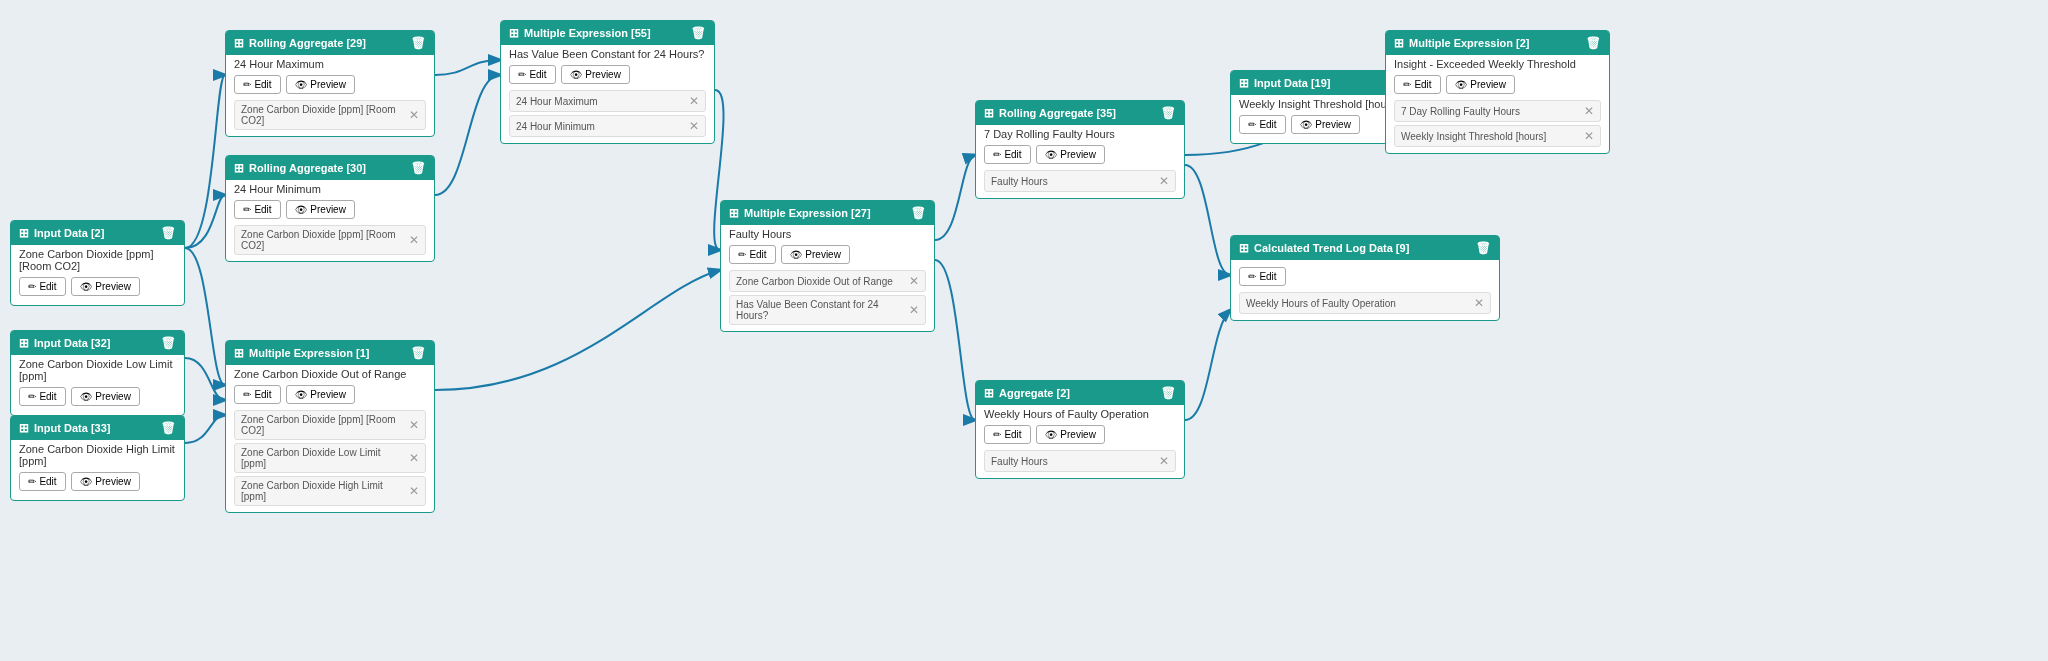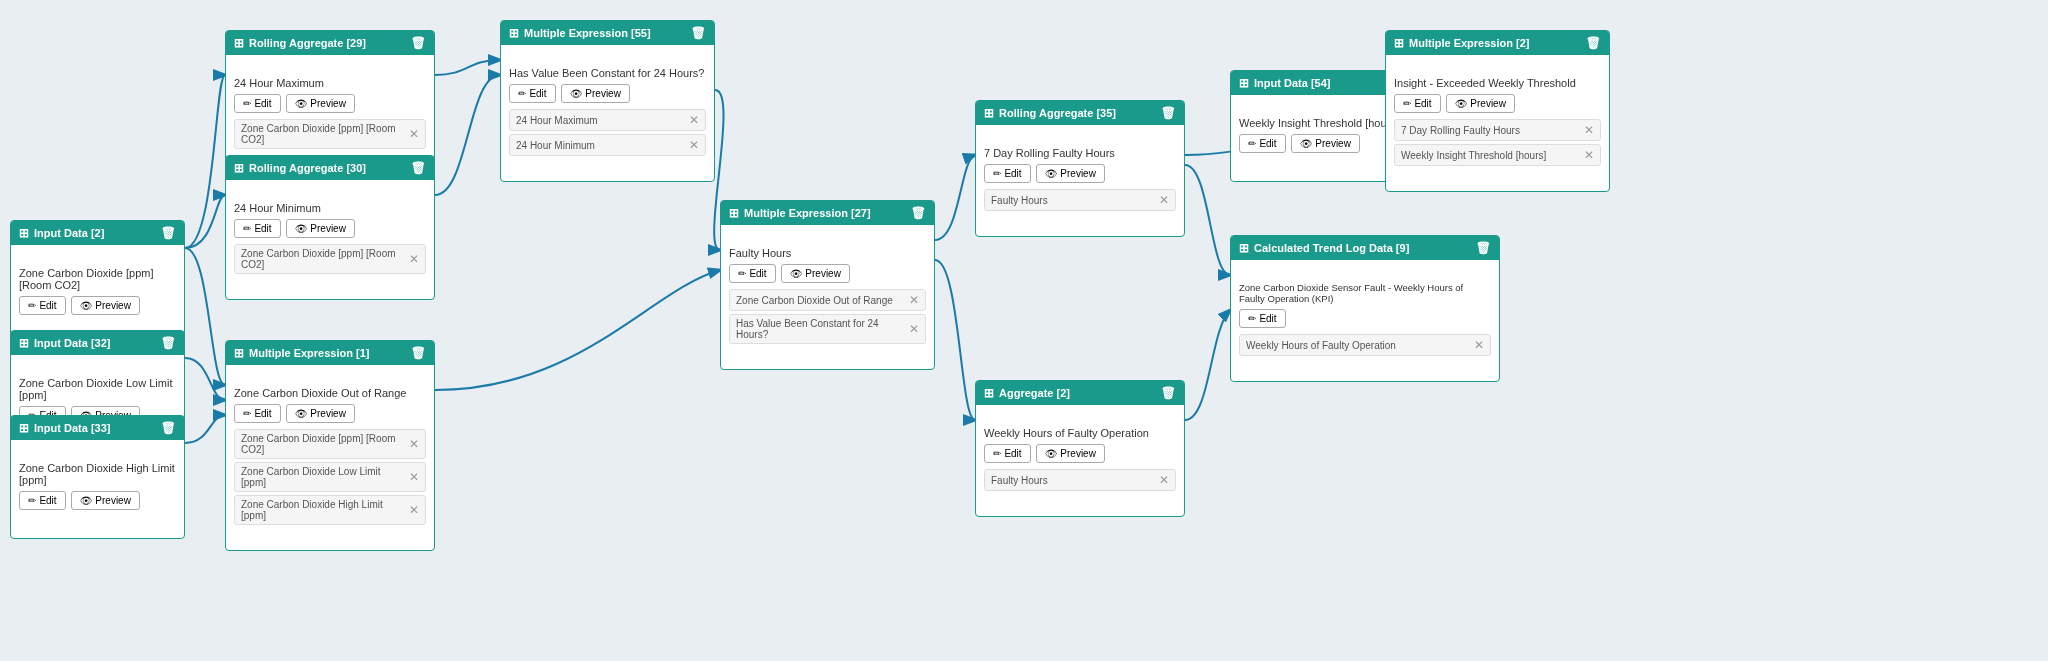--- a/index.html
+++ b/index.html
@@ -56,21 +56,21 @@
     .node-header .icon {
       font-size: 12px;
     }
 
     .node-header .trash {
       cursor: pointer;
       font-size: 12px;
     }
 
     .node-body {
-      padding: 22px 8px;
+      padding: 3px 8px;
     }
 
     .node-label {
       font-size: 11px;
       color: #333;
       margin-bottom: 5px;
       font-weight: 500;
     }
 
     .btn-row {
@@ -344,21 +344,21 @@
         <span>Faulty Hours</span>
         <span class="x">✕</span>
       </div>
     </div>
   </div>
 
   <div class="node" style="left:1230px; top:70px; width:200px;">
     <div class="node-header">
       <div class="node-header-left">
         <span class="icon">⊞</span>
-        <span>Input Data [54]</span>
+        <span>Input Data [19]</span>
       </div>
       <span class="trash">🗑</span>
     </div>
     <div class="node-body">
       <div class="node-label">Weekly Insight Threshold [hours]</div>
       <div class="btn-row">
         <button class="btn-edit">✏ <span>Edit</span></button>
         <button class="btn-preview">👁 <span>Preview</span></button>
       </div>
     </div>
@@ -412,21 +412,20 @@
 
   <div class="node" style="left:1230px; top:235px; width:270px;">
     <div class="node-header">
       <div class="node-header-left">
         <span class="icon">⊞</span>
         <span>Calculated Trend Log Data [9]</span>
       </div>
       <span class="trash">🗑</span>
     </div>
     <div class="node-body">
-      <div class="node-label" style="font-size:9.5px;">Zone Carbon Dioxide Sensor Fault - Weekly Hours of Faulty Operation (KPI)</div>
       <div class="btn-row" style="margin-top:4px;">
         <button class="btn-edit">✏ <span>Edit</span></button>
       </div>
       <div class="input-tag">
         <span>Weekly Hours of Faulty Operation</span>
         <span class="x">✕</span>
       </div>
     </div>
   </div>
 

